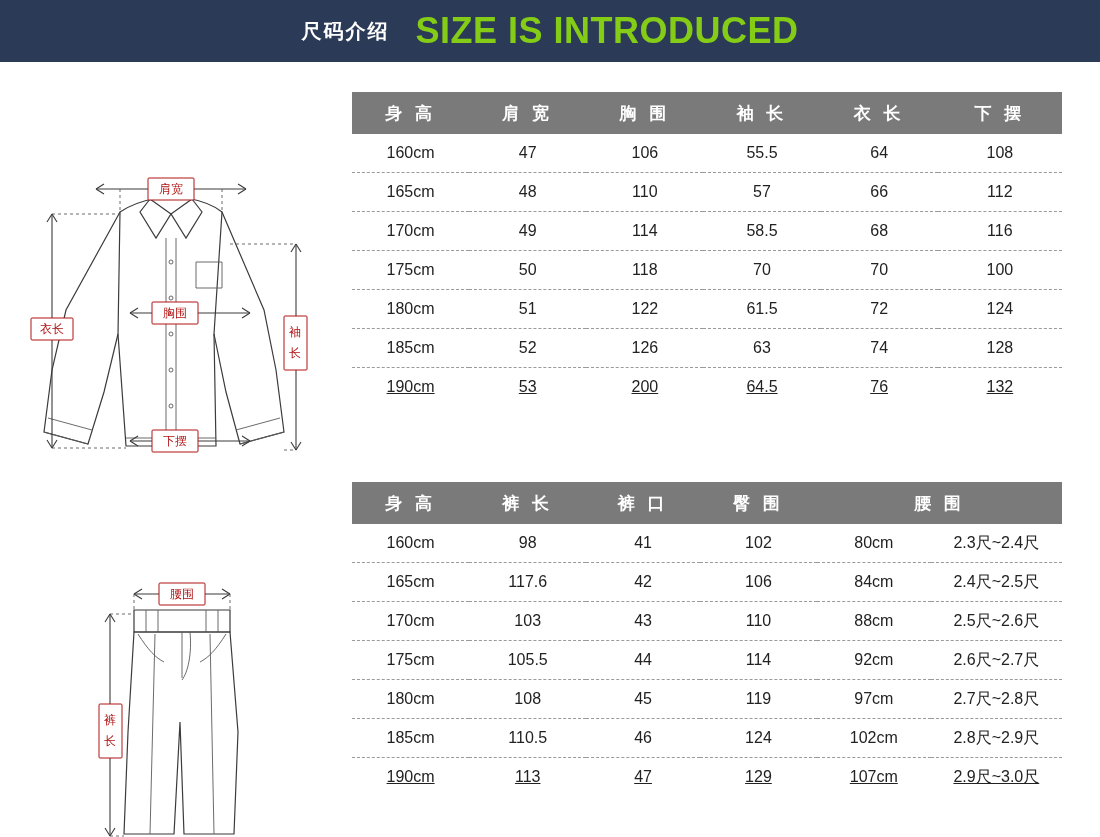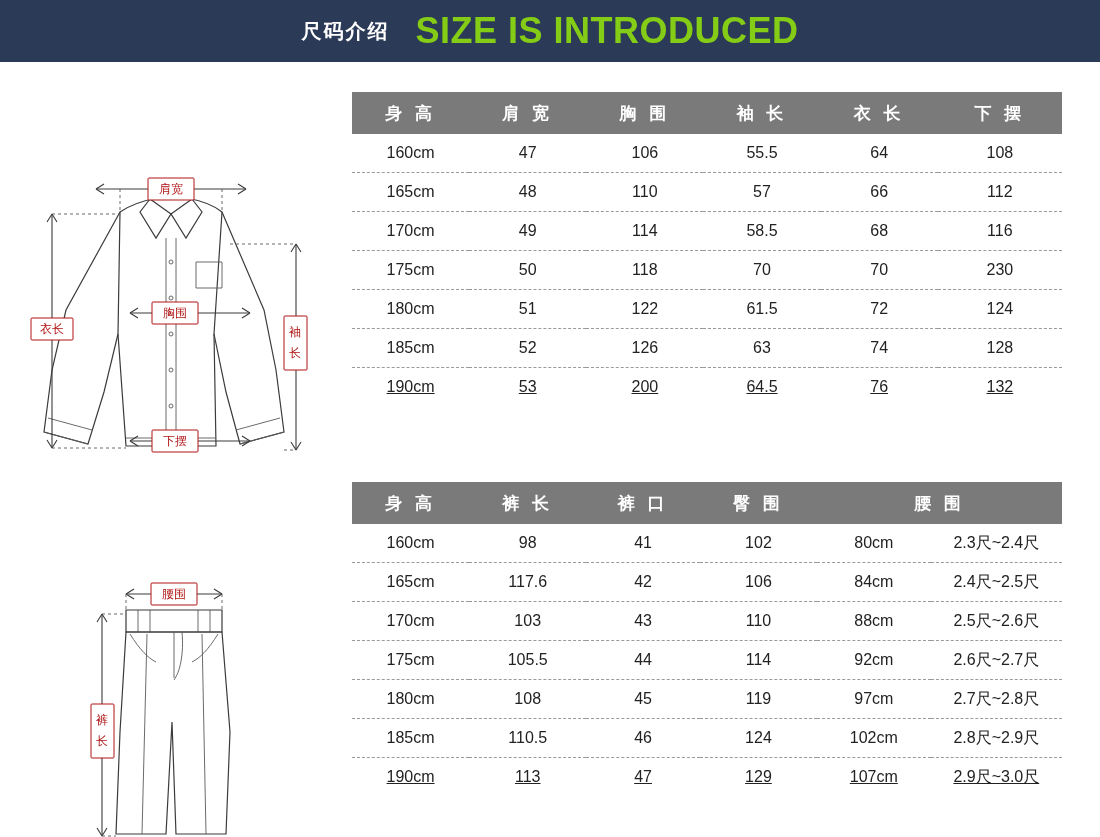--- a/index.html
+++ b/index.html
@@ -52,21 +52,21 @@
   }
 
   
   .figure-shirt {
     left: 0px;
     top: 0px;
     width: 340px;
     height: 420px;
   }
   .figure-pants {
-    left: 4px;
+    left: 12px;
     top: 420px;
     width: 340px;
     height: 355px;
   }
 
   .table-shirt {
     left: 352px;
     top: 30px;
     width: 710px;
   }
@@ -319,21 +319,21 @@
           <td>58.5</td>
           <td>68</td>
           <td>116</td>
         </tr>
         <tr>
           <td>175cm</td>
           <td>50</td>
           <td>118</td>
           <td>70</td>
           <td>70</td>
-          <td>230</td>
+          <td>100</td>
         </tr>
         <tr>
           <td>180cm</td>
           <td>51</td>
           <td>122</td>
           <td>61.5</td>
           <td>72</td>
           <td>124</td>
         </tr>
         <tr>

